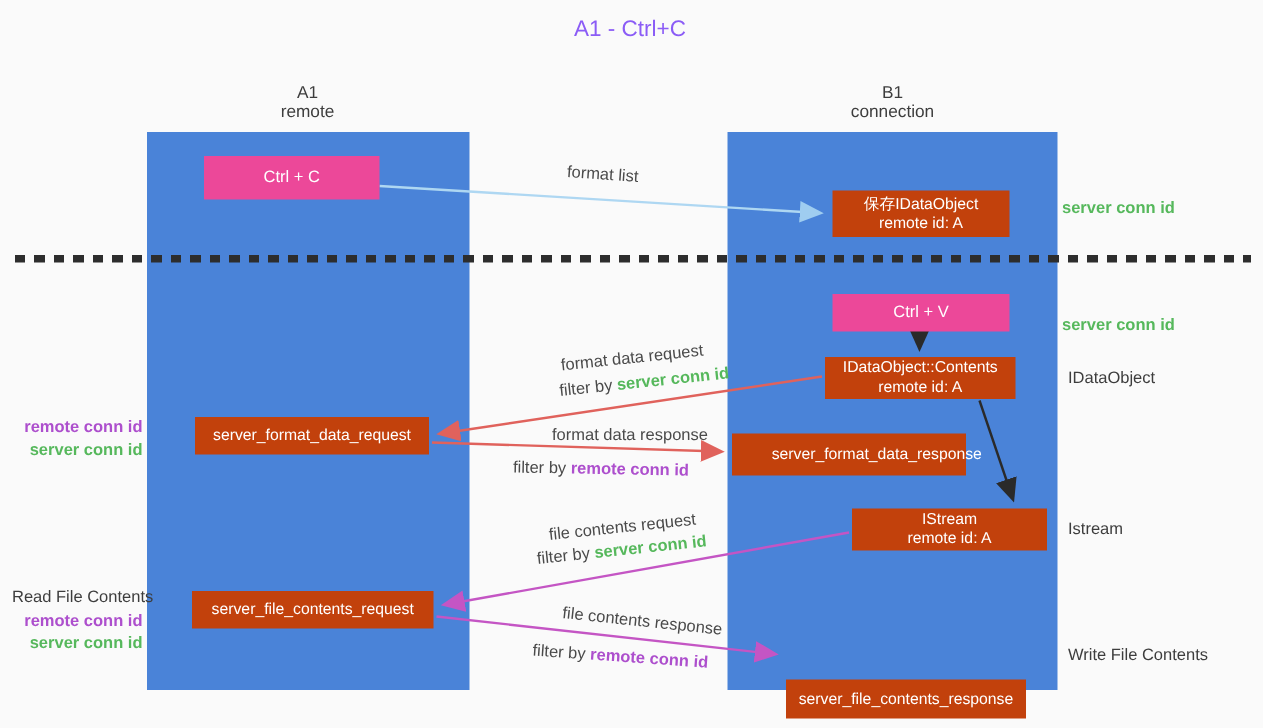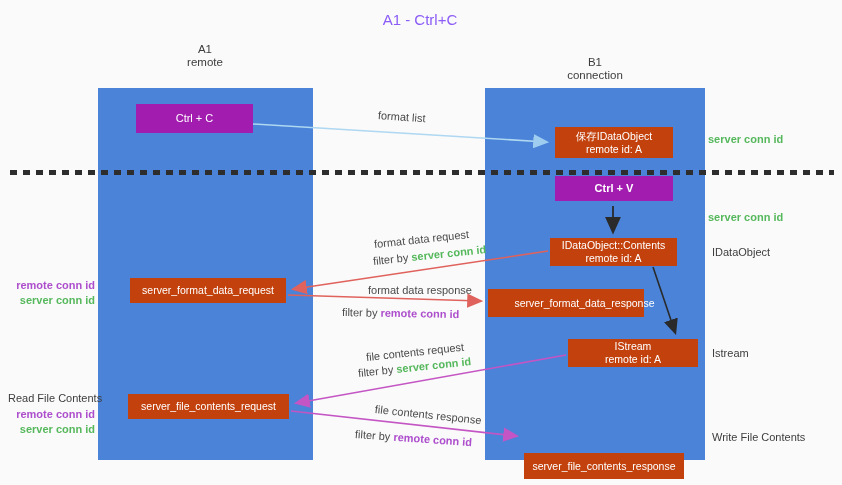--- a/index.html
+++ b/index.html
@@ -7,40 +7,40 @@
   .canvas { position:relative; width:842px; height:485px; background:#fafafa; overflow:hidden; }
   .title { position:absolute; left:300px; top:10px; width:240px; text-align:center;
            font-size:15px; line-height:20px; color:#8b5cf6; }
   .lane { position:absolute; background:#4a83d8; }
   .lane-header { position:absolute; text-align:center; font-size:11.5px; line-height:13px; color:#3d3d3d; }
   .dashes { position:absolute; left:10px; top:170px; width:824px; height:5px;
             background:repeating-linear-gradient(90deg,#2d2d2d 0 7px,transparent 7px 13px); }
   .node { position:absolute; display:flex; flex-direction:column; align-items:center;
           justify-content:center; color:#fff; text-align:center; font-size:11px; line-height:13px; }
   .node.orange { background:#c2410c; }
-  .node.green  { background:#a21caf; }
+  .node.green  { background:#ec4899; }
   .node .small { font-size:10.5px; }
   .lbl { position:absolute; font-size:11px; line-height:14px; color:#3d3d3d; white-space:nowrap; }
   .lbl.right-align { text-align:right; }
   .green-txt  { color:#56b85c; font-weight:bold; }
   .purple-txt { color:#ad4fcd; font-weight:bold; }
   .dark-txt   { color:#4a4a4a; }
   .rot { transform-origin:left center; }
   svg.overlay { position:absolute; left:0; top:0; pointer-events:none; }
 </style>
 </head>
 <body>
 
 <div class="canvas">
 
   <div class="title">
     <div>A1 - Ctrl+C</div>
   </div>
 
-  <div class="lane-header" style="left:155px; top:43px; width:100px;">
+  <div class="lane-header" style="left:155px; top:56px; width:100px;">
     <div>A1</div>
     <div>remote</div>
   </div>
   <div class="lane-header" style="left:545px; top:56px; width:100px;">
     <div>B1</div>
     <div>connection</div>
   </div>
 
   <div class="lane" style="left:98px; top:88px; width:215px; height:372px;"></div>
   <div class="lane" style="left:485px; top:88px; width:220px; height:372px;"></div>
@@ -73,21 +73,21 @@
 
   <div class="node green" style="left:136px; top:104px; width:117px; height:29px;">
     <div>Ctrl + C</div>
   </div>
 
   <div class="node orange" style="left:555px; top:127px; width:118px; height:31px;">
     <div class="small">保存IDataObject</div>
     <div class="small">remote id: A</div>
   </div>
 
-  <div class="node green" style="left:555px; top:176px; width:118px; height:25px;font-weight:bold;">
+  <div class="node green" style="left:555px; top:196px; width:118px; height:25px;">
     <div>Ctrl + V</div>
   </div>
 
   <div class="node orange" style="left:550px; top:238px; width:127px; height:28px;">
     <div class="small">IDataObject::Contents</div>
     <div class="small">remote id: A</div>
   </div>
 
   <div class="node orange" style="left:130px; top:278px; width:156px; height:25px;">
     <div class="small">server_format_data_request</div>

